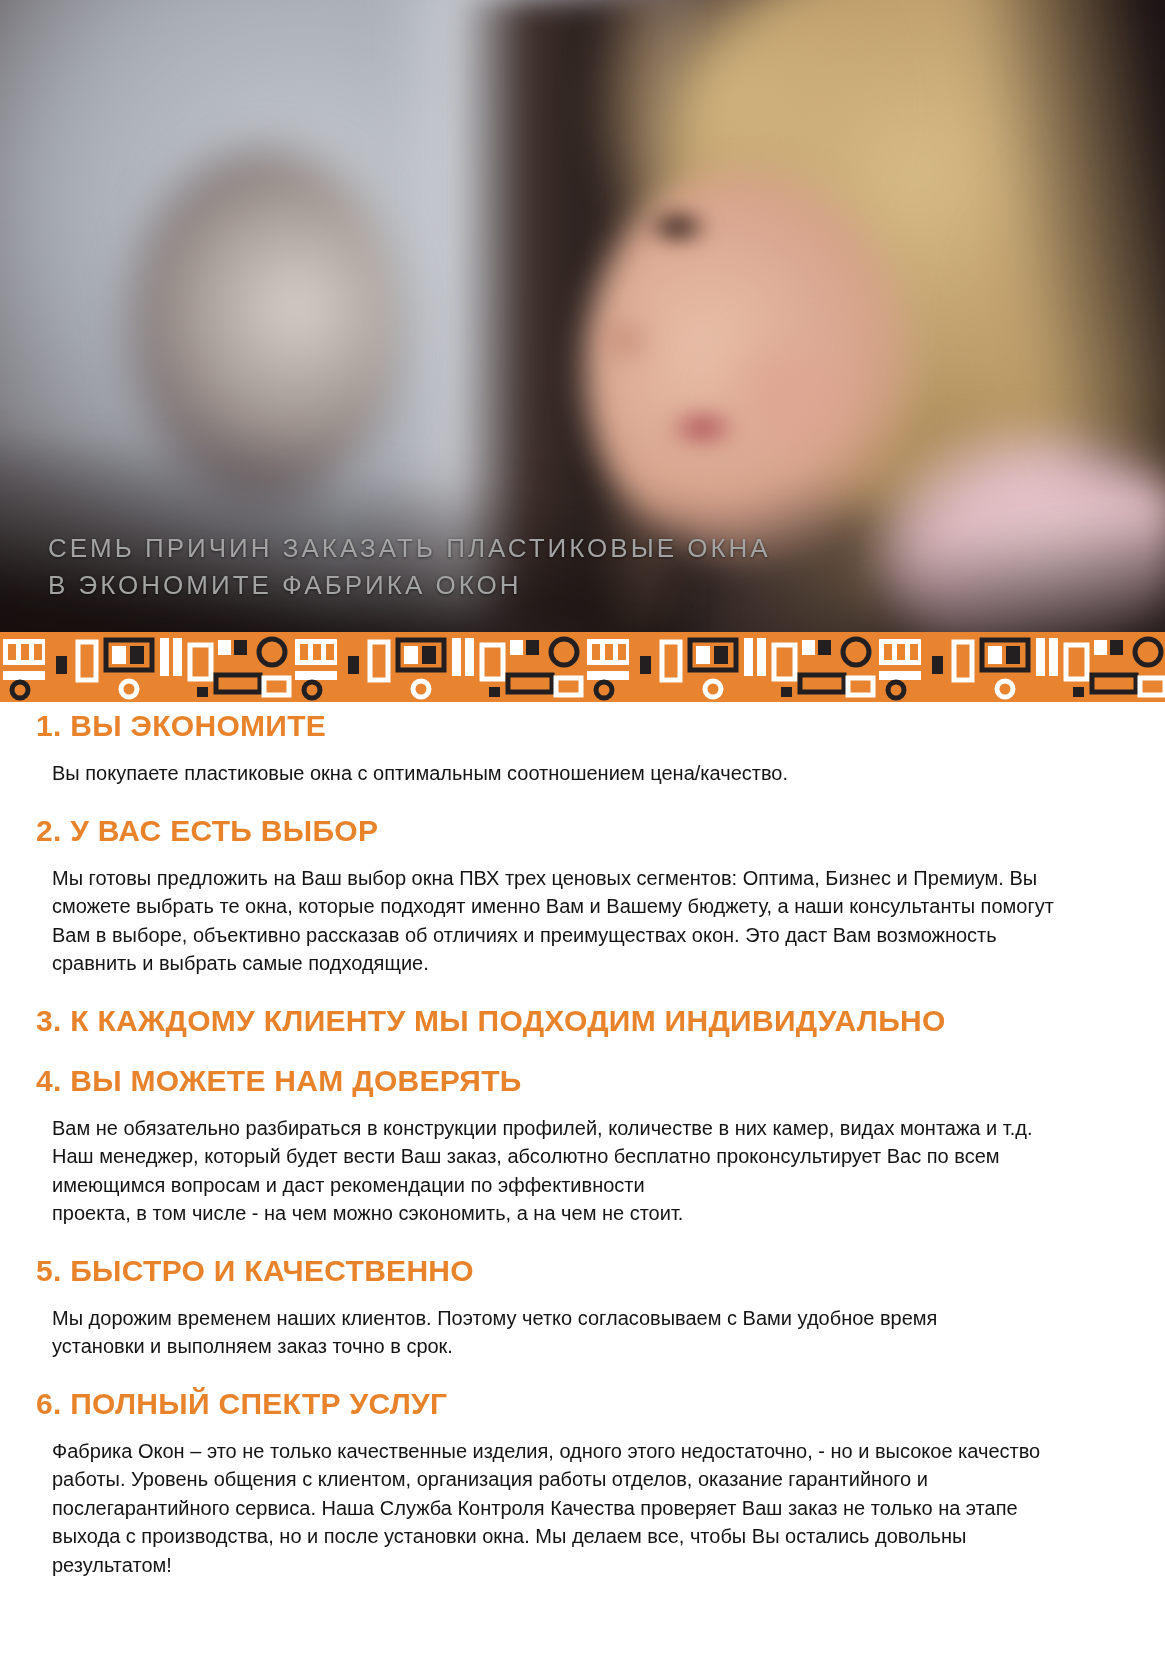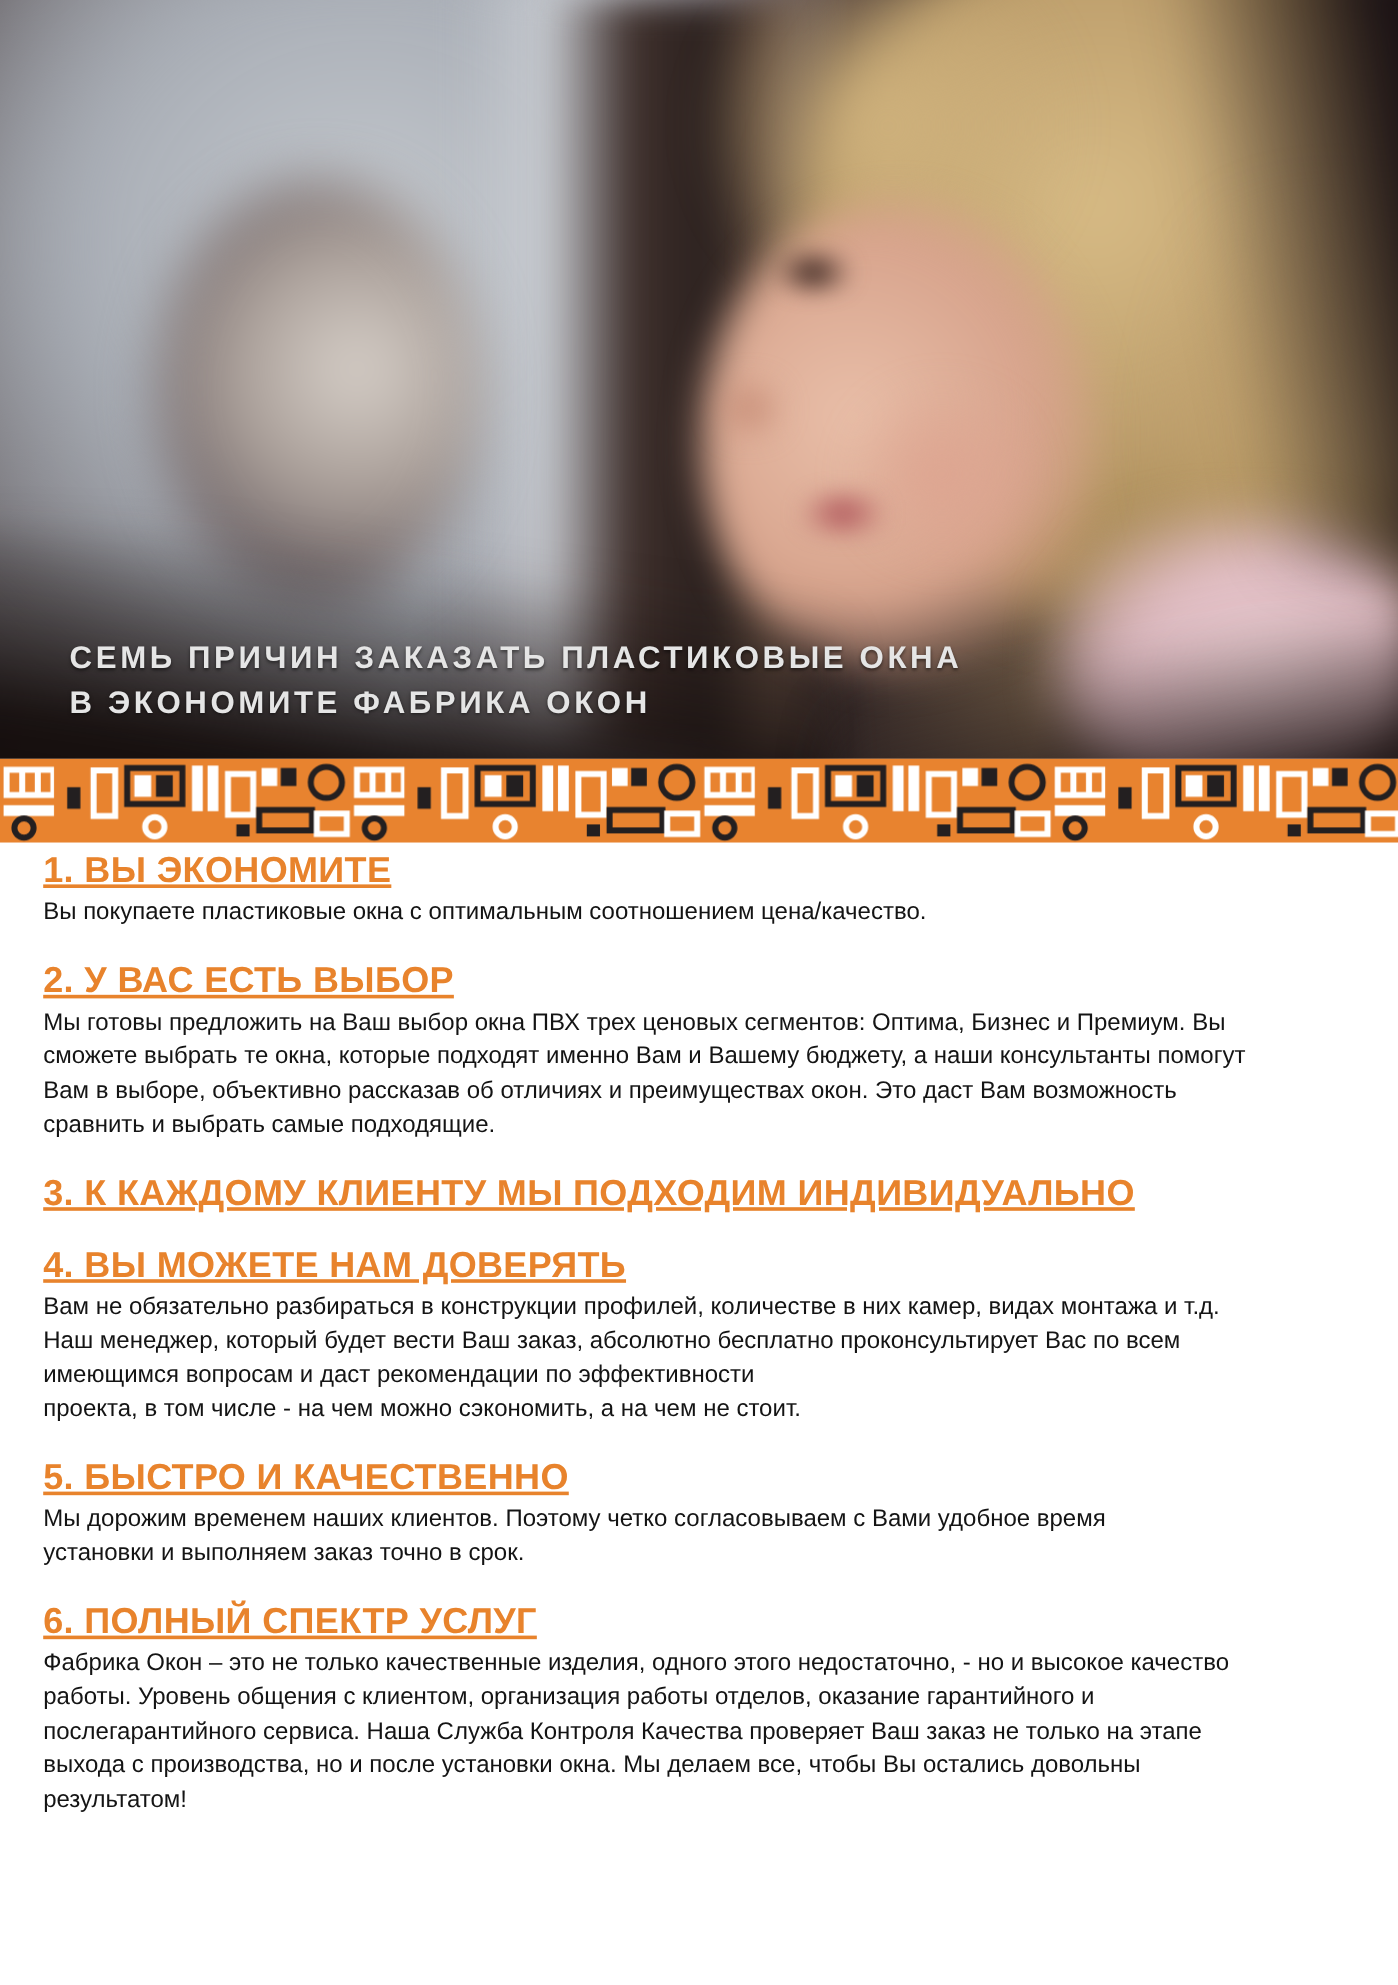--- a/index.html
+++ b/index.html
@@ -44,33 +44,33 @@
   .h-sweater { left:880px; top:430px; width:300px; height:230px; border-radius:40%;
     background:radial-gradient(ellipse at 60% 60%,#eed2d6 0%,#e0bcc3 52%,rgba(205,165,170,0) 88%);
     filter:blur(20px); }
   .h-dark-right { right:-70px; top:-50px; width:270px; height:520px;
     background:linear-gradient(260deg,#191114 25%,rgba(30,20,22,0) 75%); filter:blur(24px); }
   .h-dark-bottomleft { left:-60px; bottom:-90px; width:760px; height:280px;
     background:linear-gradient(8deg,#160f0e 35%,rgba(26,18,16,0) 82%); filter:blur(18px); }
   .h-dark-bottomright { right:-50px; bottom:-90px; width:520px; height:200px;
     background:linear-gradient(350deg,#241a1a 30%,rgba(36,26,26,0) 80%); filter:blur(22px); }
 
-  .hero-title { position:absolute; left:58px; top:530px; z-index:6;
-    color:#e5e5e5; font-size:26px; line-height:37px; letter-spacing:3px; font-weight:700;
+  .hero-title { position:absolute; left:48px; top:530px; z-index:6;
+    color:#a3a3a3; font-size:26px; line-height:37px; letter-spacing:3px; font-weight:400;
     text-shadow:0 1px 3px rgba(0,0,0,.55); }
 
   
   .band { display:block; width:1165px; height:70px; background:#e8832f; }
 
   
   .main { padding:0 36px 10px 36px; }
   .sec h2 { color:#e8832c; font-size:30px; line-height:34px; font-weight:700;
-    letter-spacing:.3px; margin:26px 0 3px 0;text-decoration:underline; }
+    letter-spacing:.3px; margin:26px 0 3px 0; }
   .sec:first-of-type h2 { margin-top:7px; }
-  .sec p { color:#141414; font-size:20px; line-height:28.5px; margin:0; white-space:pre-line; }
+  .sec p { color:#141414; font-size:20px; line-height:28.5px; margin:16px; white-space:pre-line; }
 </style>
 </head>
 <body>
 
 <div class="hero">
   <div class="hero-art">
     <div class="layer h-base"></div>
     <div class="layer h-glass"></div>
     <div class="layer h-glass-streak"></div>
     <div class="layer h-reflection-head"></div>

